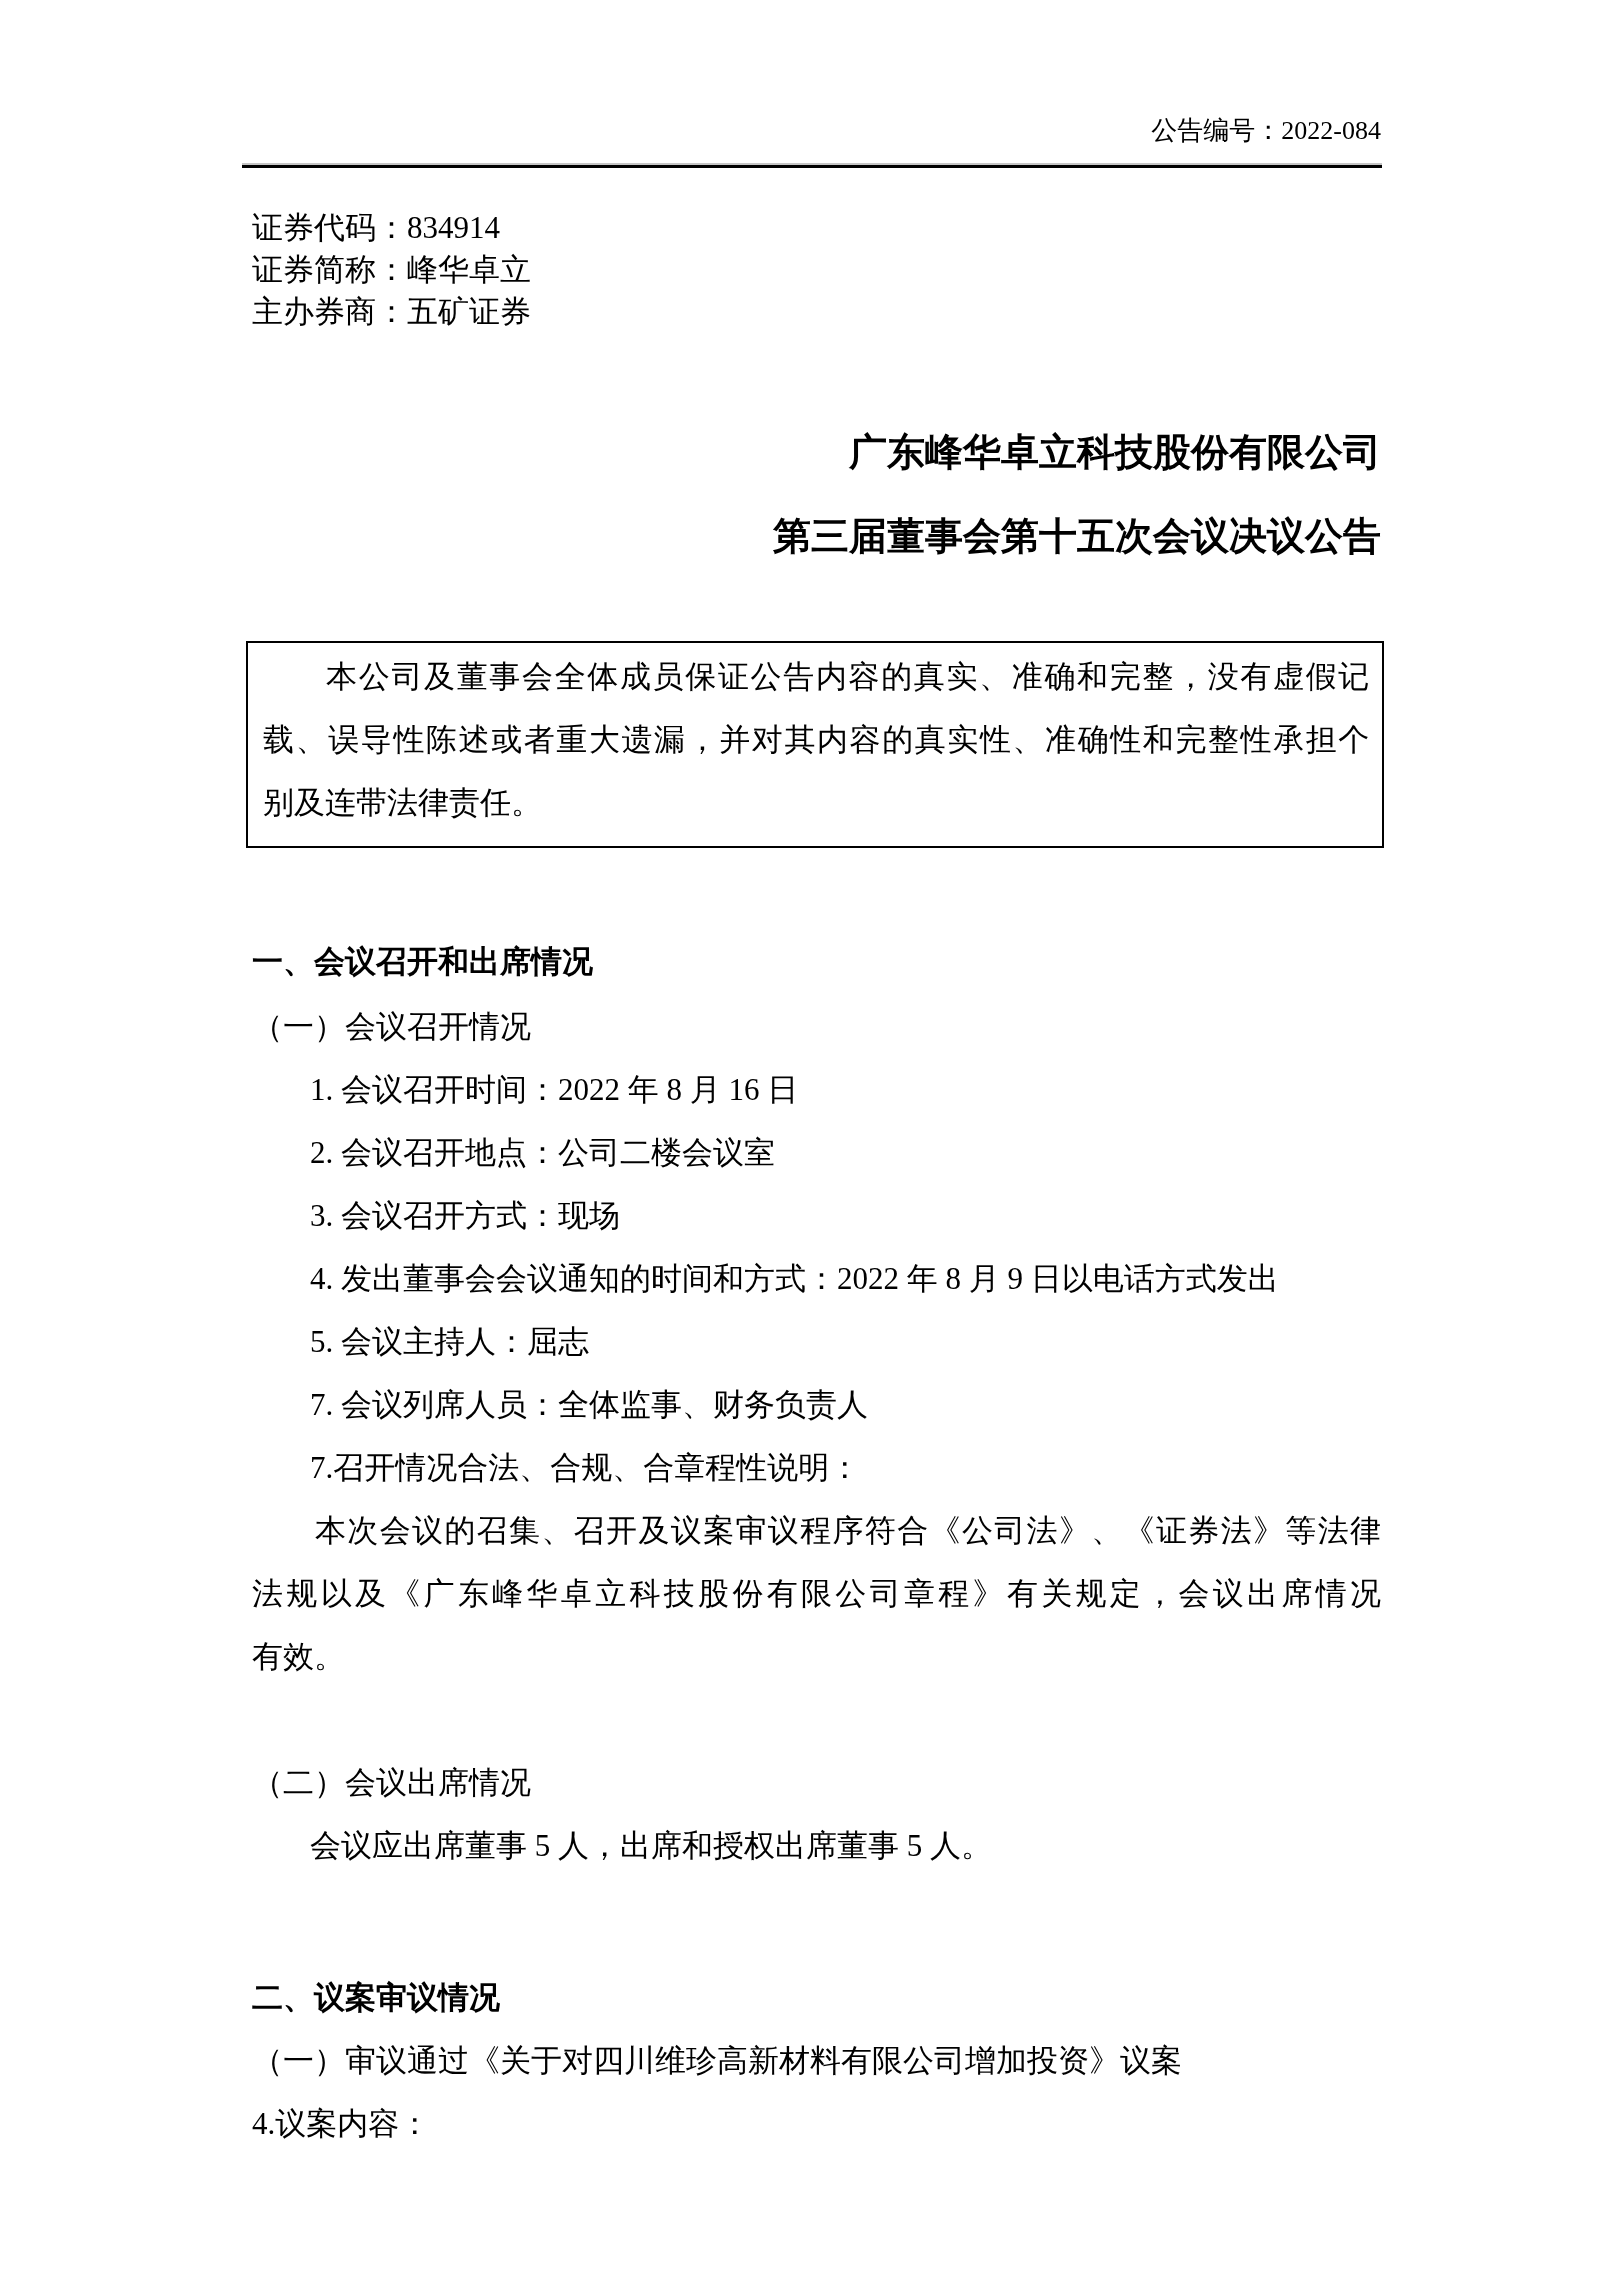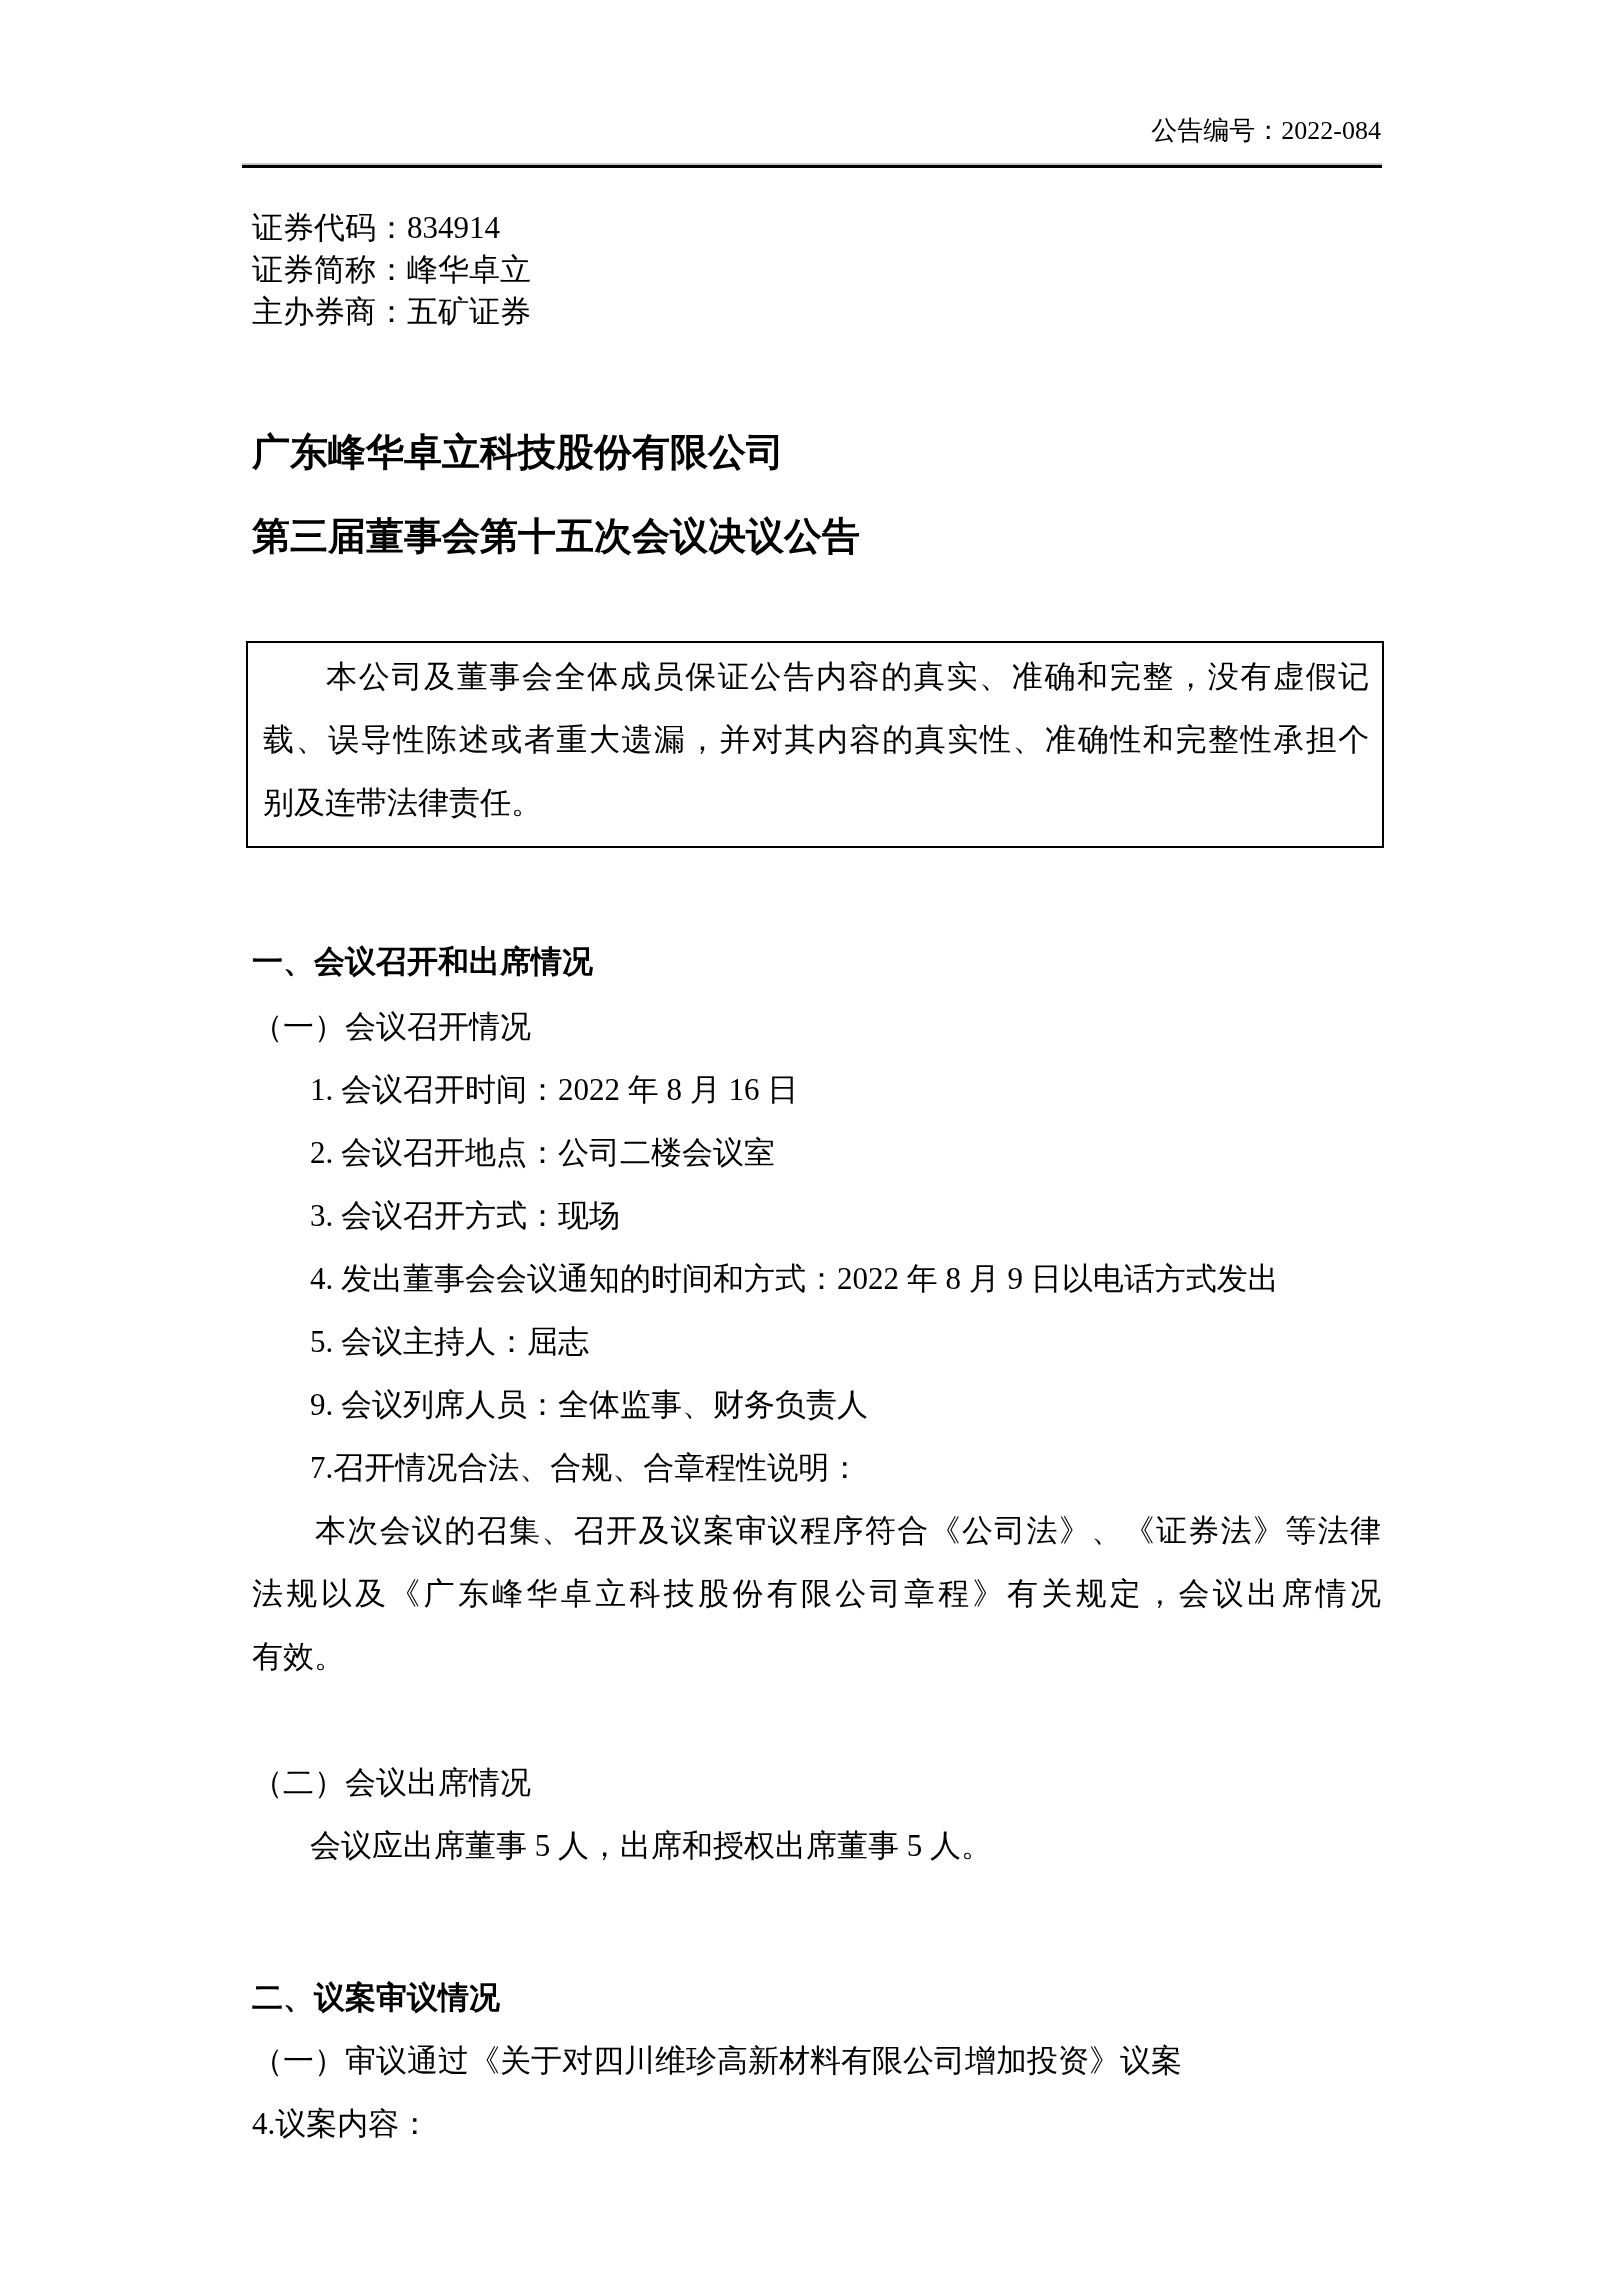--- a/index.html
+++ b/index.html
@@ -28,21 +28,21 @@
   .header-row {
     margin-top: 39px;
     line-height: 42px;
     font-size: 31px;
     display: flex;
     justify-content: space-between;
     flex-direction: column;
   }
   .title-block {
     margin-top: 77px;
-    text-align: left;
+    text-align: right;
     font-size: 38px;
     font-weight: 700;
     line-height: 84px;
   }
   .box {
     margin: 63px -3.3px 0 -5.9px;
     border: 2px solid #000;
     padding: 2px 13px 12px 15px;
     font-size: 31px;
   }
@@ -92,21 +92,21 @@
 </div>
 
 <div class="line h s1h">一、会议召开和出席情况</div>
 <div class="line">（一）会议召开情况</div>
 
 <div class="line item">1. 会议召开时间：2022 年 8 月 16 日</div>
 <div class="line item">2. 会议召开地点：公司二楼会议室</div>
 <div class="line item">3. 会议召开方式：现场</div>
 <div class="line item">4. 发出董事会会议通知的时间和方式：2022 年 8 月 9 日以电话方式发出</div>
 <div class="line item">5. 会议主持人：屈志</div>
-<div class="line item">9. 会议列席人员：全体监事、财务负责人</div>
+<div class="line item">7. 会议列席人员：全体监事、财务负责人</div>
 <div class="line item">7.召开情况合法、合规、合章程性说明：</div>
 
 <div class="line jline indent">本次会议的召集、召开及议案审议程序符合《公司法》、《证券法》等法律</div>
 <div class="line jline">法规以及《广东峰华卓立科技股份有限公司章程》有关规定，会议出席情况</div>
 <div class="line">有效。</div>
 
 <div class="line"></div>
 
 <div class="line">（二）会议出席情况</div>
 <div class="line item">会议应出席董事 5 人，出席和授权出席董事 5 人。</div>

